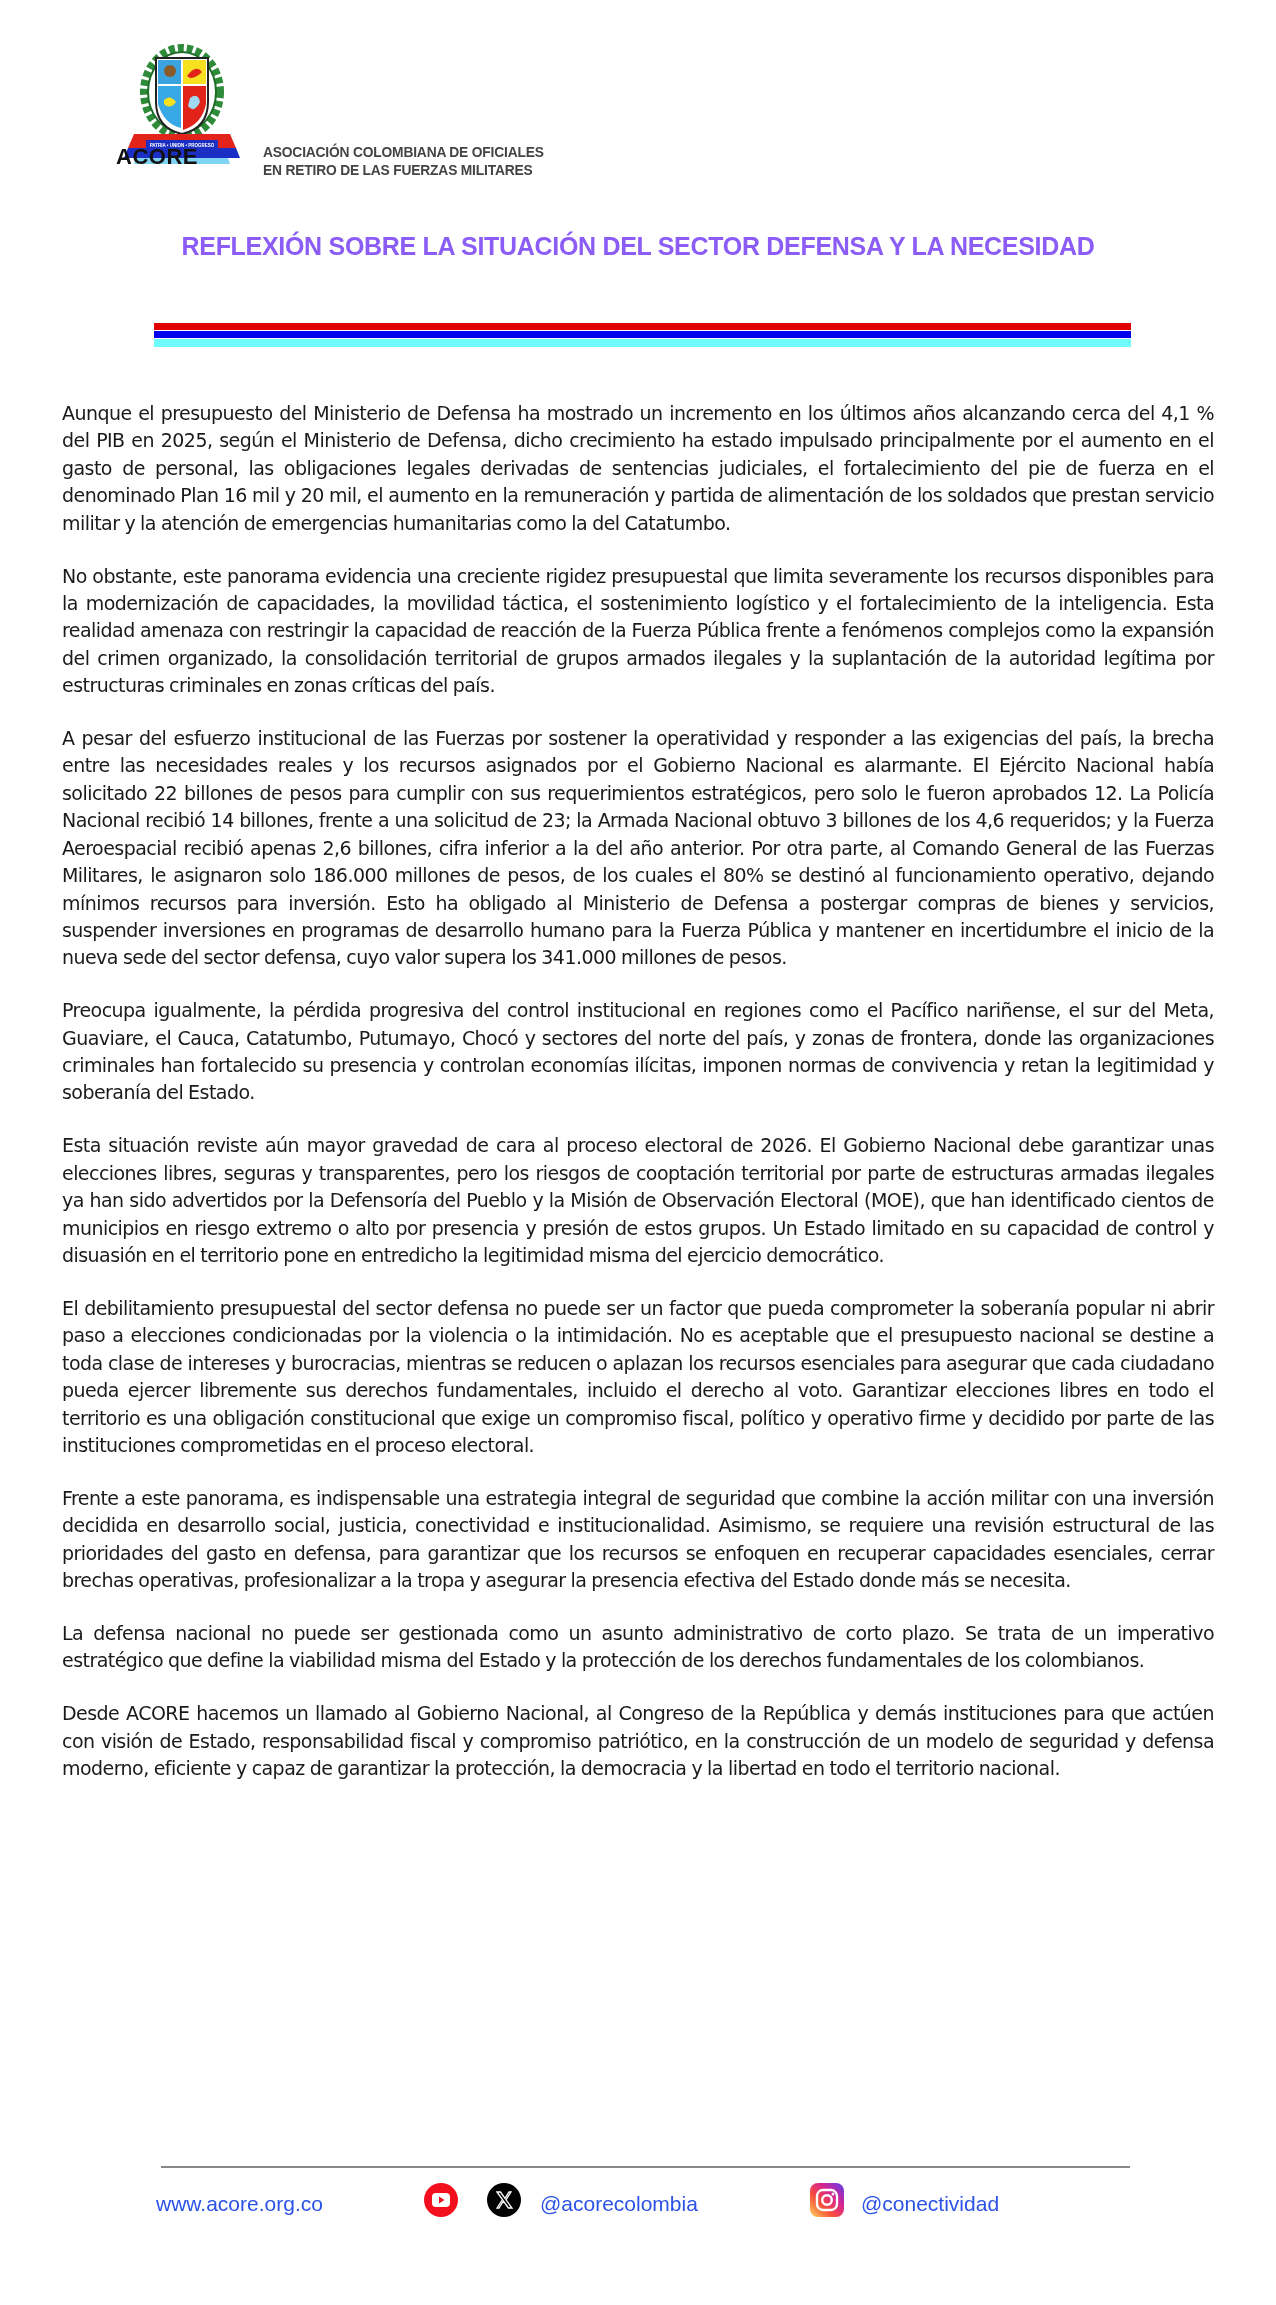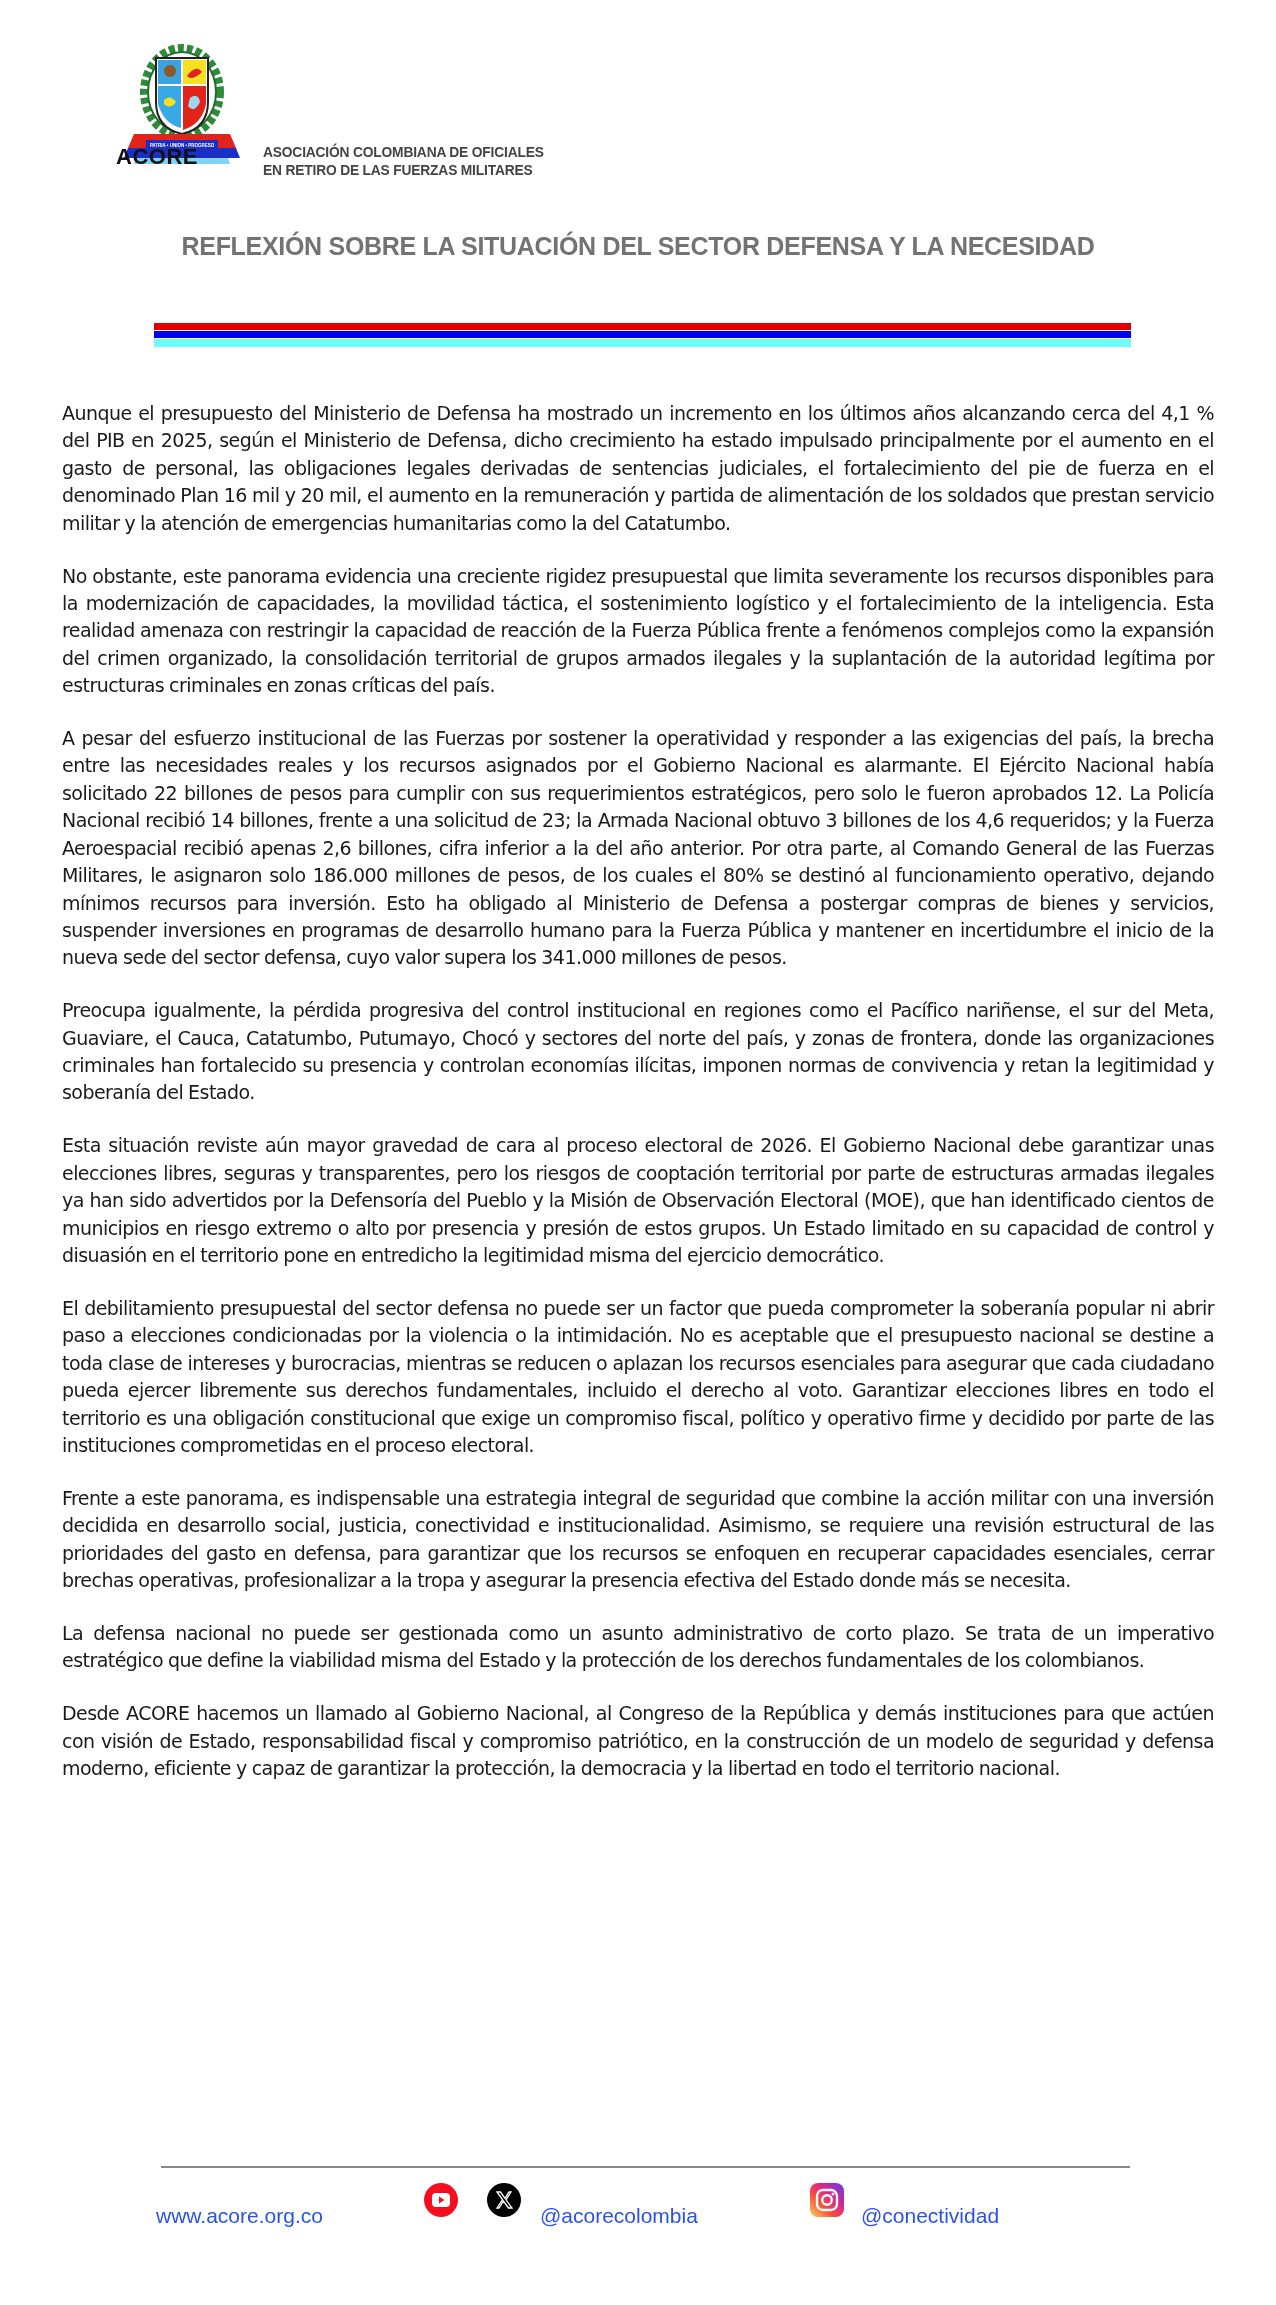--- a/index.html
+++ b/index.html
@@ -1,30 +1,30 @@
 <!DOCTYPE html>
 <html><head>
 <meta charset="utf-8">
 <style>
   html, body { margin:0; padding:0; background:#ffffff; }
   body { width:1276px; height:2305px; position:relative; overflow:hidden; font-family:"Liberation Sans", sans-serif; color:#1a1a1a; }
   .logo { position:absolute; left:112px; top:44px; width:140px; height:140px; }
   .acore-word { position:absolute; left:116px; top:146px; font-family:"Liberation Sans", sans-serif; font-weight:bold; font-size:22px; letter-spacing:0.5px; color:#111; line-height:1; }
   .org-name { position:absolute; left:263px; top:143px; font-family:"Liberation Sans", sans-serif; font-weight:bold; font-size:15px; line-height:18px; color:#444; letter-spacing:-0.2px; transform:scaleX(0.92); transform-origin:left top; }
-  .title { position:absolute; left:60px; width:1156px; top:230px; text-align:center; font-family:"Liberation Sans", sans-serif; font-weight:bold; font-size:25px; line-height:33px; color:#737373; letter-spacing:-0.3px; }
+  .title { position:absolute; left:60px; width:1156px; top:230px; text-align:center; font-family:"Liberation Sans", sans-serif; font-weight:bold; font-size:25px; line-height:33px; color:#8b5cf6; letter-spacing:-0.3px; }
   .bars { position:absolute; left:154px; width:977px; top:323px; }
   .bar { height:7px; margin-bottom:1px; }
   .bar.red { background:#e00000; }
   .bar.blue { background:#0000f0; }
   .bar.cyan { background:#6ffcff; height:8px; }
   .body-text { position:absolute; left:62px; width:1152px; top:400px; font-family:"DejaVu Sans", sans-serif; font-size:19px; line-height:27.4px; color:#1a1a1a; text-align:justify; hyphens:manual; }
   .body-text p { margin:0 0 25.5px 0; letter-spacing:-0.55px; word-spacing:-0.5px; }
   .footer-rule { position:absolute; left:161px; width:969px; top:2166px; height:2px; background:#888; }
   .footer { position:absolute; top:2180px; left:0; width:1276px; height:40px; }
-  .f-link { position:absolute; font-family:"Liberation Sans", sans-serif; font-size:21px; color:#2b52e6; top:24px; text-decoration:none;text-align:right; }
+  .f-link { position:absolute; font-family:"Liberation Sans", sans-serif; font-size:21px; color:#2b52e6; top:12px; text-decoration:none;text-align:right; }
   .f-icon { position:absolute; top:2px; width:36px; height:36px; }
 </style>
 </head>
 <body>
 
 <div>
   <svg class="logo" viewBox="0 0 140 140" xmlns="http://www.w3.org/2000/svg">
 
     <ellipse cx="70" cy="48" rx="38" ry="44" fill="none" stroke="#2e8b3a" stroke-width="8" stroke-dasharray="6 3"></ellipse>
     <ellipse cx="70" cy="48" rx="34" ry="40" fill="none" stroke="#1f6e2a" stroke-width="2"></ellipse>

